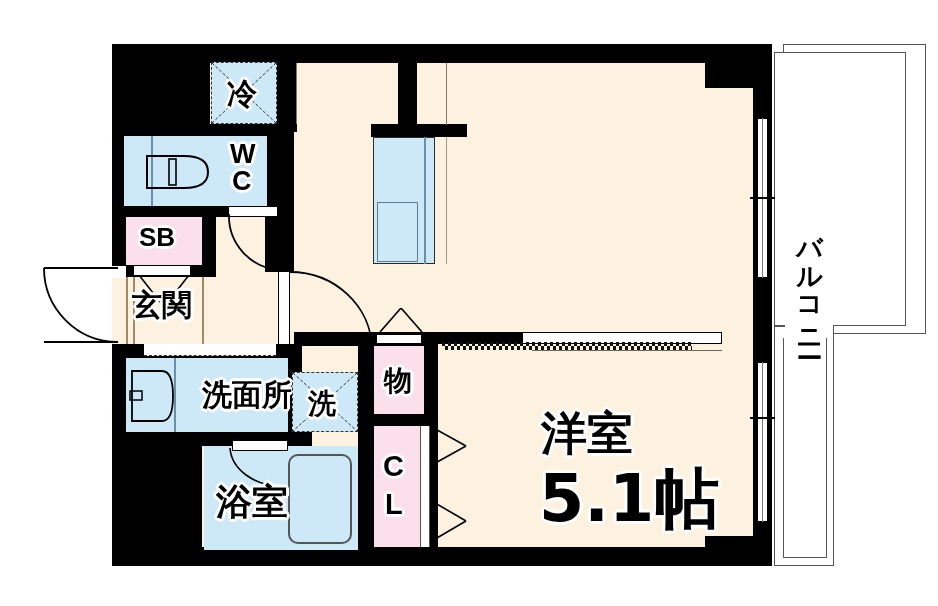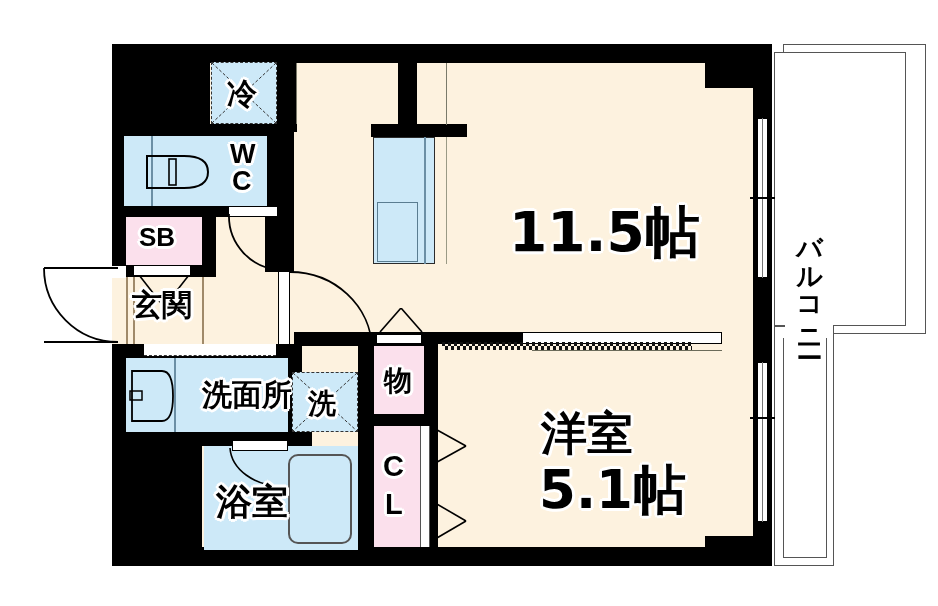--- a/index.html
+++ b/index.html
@@ -131,21 +131,20 @@
   <svg class="abs" style="left:290px;top:270px;width:86px;height:80px;">
     <path d="M0,2 A82,78 0 0 1 82,78" fill="none" stroke="#000" stroke-width="1.8"></path>
   </svg>
 
   <div class="abs wall" style="left:371px;top:124px;width:96px;height:13px;"></div>
   <div class="abs water" style="left:373px;top:137px;width:62px;height:127px;border:1.5px solid #2b2b2b;"></div>
   <div class="abs" style="left:424px;top:137px;width:2px;height:127px;background:#6b8fa5;"></div>
   <div class="abs water" style="left:377px;top:202px;width:41px;height:60px;border:1.2px solid #5a7d91;"></div>
   <div class="abs" style="left:446px;top:137px;width:1.4px;height:127px;background:#9a9a85;"></div>
 
-  <div class="lbl jp" style="left:509px;top:196px;font-size:55px;">11.5帖</div>
 
   <div class="abs water" style="left:126px;top:358px;width:162px;height:74px;"></div>
   <div class="abs" style="left:174px;top:358px;width:1.5px;height:74px;background:#6b8fa5;"></div>
   <svg class="abs" style="left:128px;top:368px;width:48px;height:56px;">
     <path d="M4,3 L34,3 Q45,3 45,28 Q45,53 34,53 L4,53 Z" fill="none" stroke="#000" stroke-width="1.8"></path>
     <rect x="2" y="23" width="12" height="9" fill="none" stroke="#000" stroke-width="1.5"></rect>
   </svg>
   <div class="lbl jp" style="left:186px;top:375px;font-size:30px;margin-left:16px;">洗面所</div>
 
   <div class="abs water" style="left:292px;top:372px;width:66px;height:60px;border:1.5px dashed #333;">
@@ -193,21 +192,21 @@
       <pattern id="hatchp" width="6" height="9" patternUnits="userSpaceOnUse">
         <rect x="0" y="0" width="3" height="4" fill="#111"></rect>
         <rect x="3" y="4" width="3" height="4" fill="#111"></rect>
       </pattern>
     </defs>
     <rect x="0" y="0" width="250" height="9" fill="url(#hatchp)"></rect>
   </svg>
   <div class="abs" style="left:532px;top:350px;width:190px;height:1.4px;background:#6b6b5a;"></div>
 
   <div class="lbl jp" style="left:541px;top:403px;font-size:46px;">洋室</div>
-  <div class="lbl jp" style="left:539px;top:455px;font-size:53px;">5.1帖</div>
+  <div class="lbl jp" style="left:539px;top:455px;font-size:65px;">5.1帖</div>
 
   <div class="abs white" style="left:757px;top:118px;width:11px;height:160px;border:1.3px solid #000;"></div>
   <div class="abs" style="left:762px;top:118px;width:1.4px;height:160px;background:#777;"></div>
   <div class="abs" style="left:750px;top:197px;width:25px;height:1.6px;background:#000;"></div>
 
   <div class="abs white" style="left:757px;top:362px;width:11px;height:160px;border:1.3px solid #000;"></div>
   <div class="abs" style="left:762px;top:362px;width:1.4px;height:160px;background:#777;"></div>
   <div class="abs" style="left:750px;top:417px;width:25px;height:1.6px;background:#000;"></div>
 
   <div class="lbl jp vert" style="left:793px;top:218px;font-size:26px;letter-spacing:2px;">バルコニー</div>

